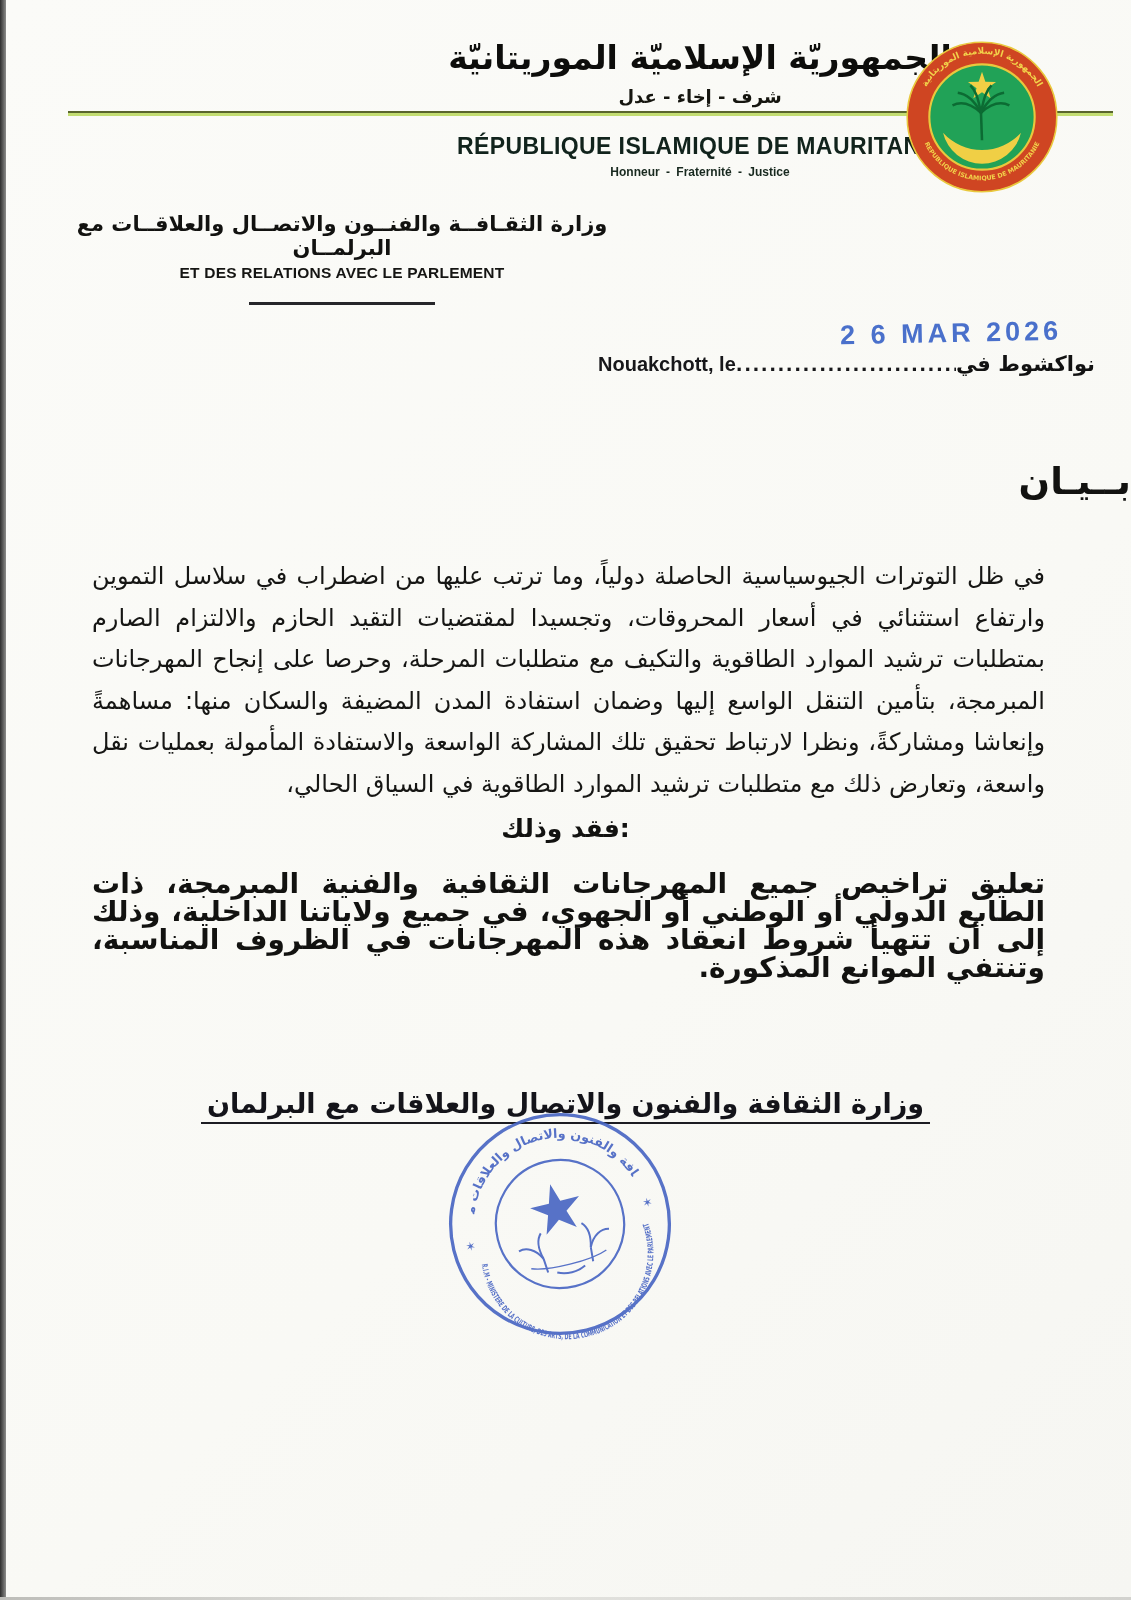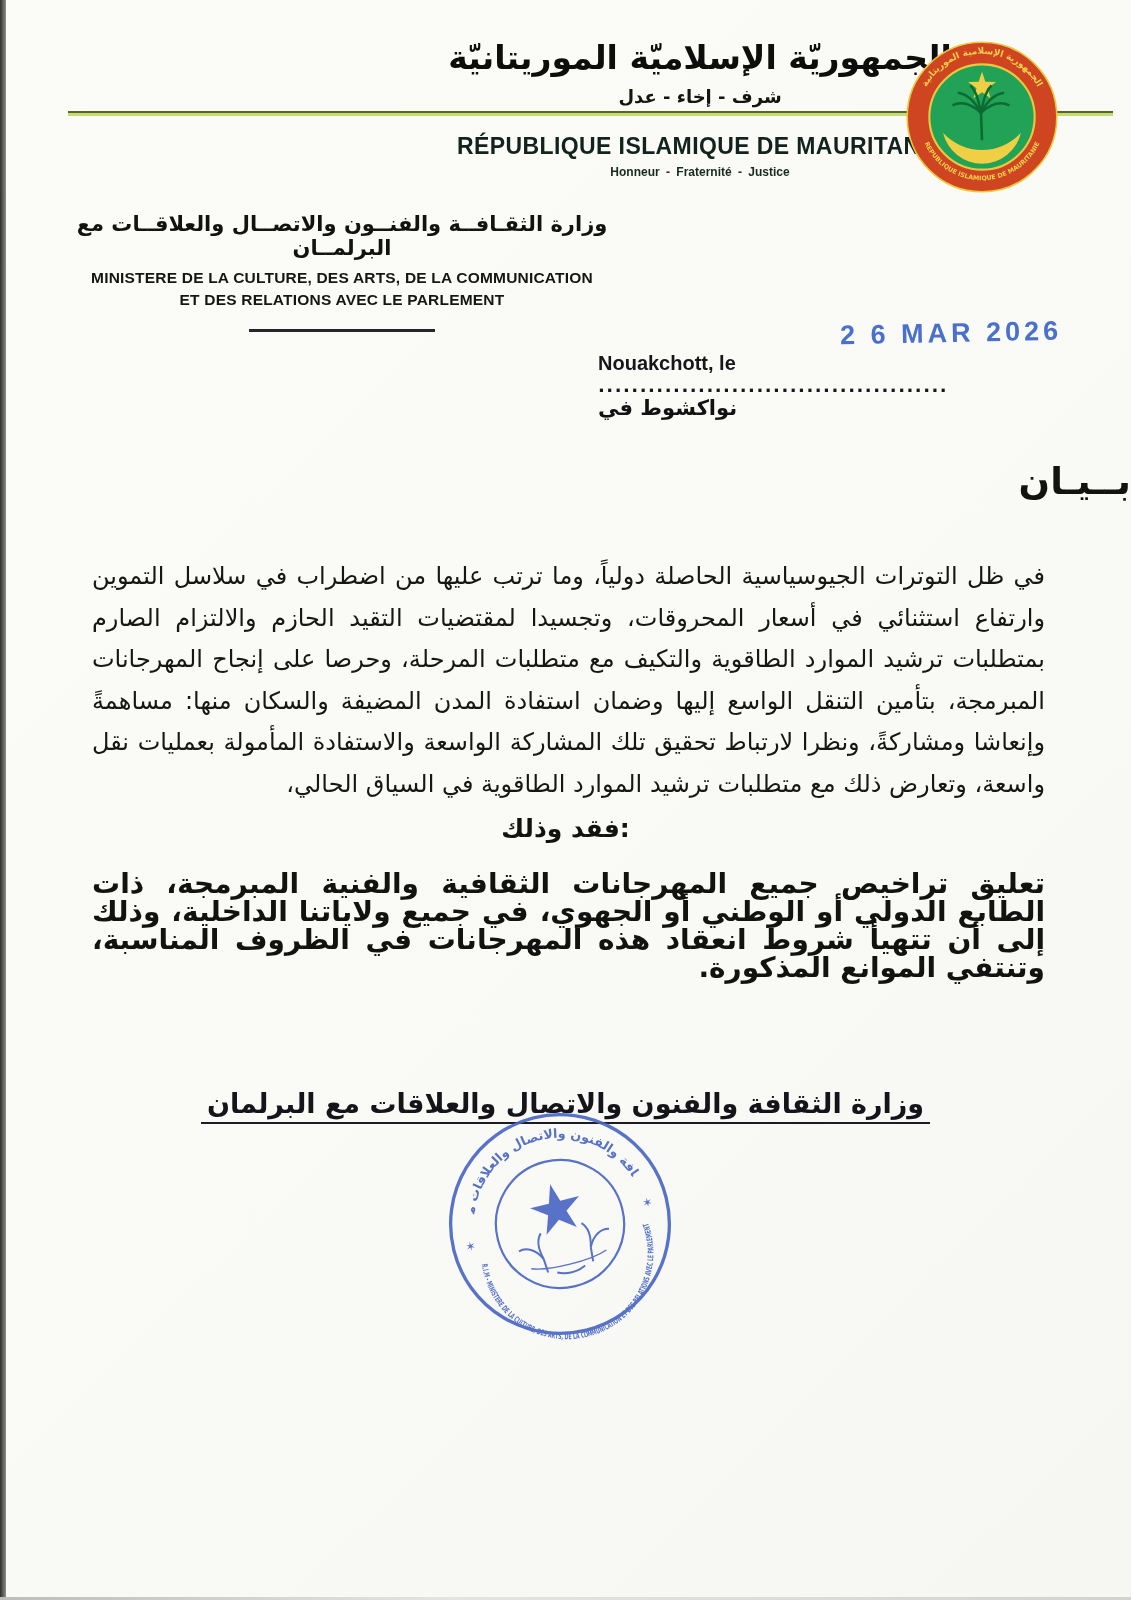--- a/index.html
+++ b/index.html
@@ -33,21 +33,21 @@
   .ministry-fr{font-size:15.5px;font-weight:bold;margin-top:9px;color:#151513;
     font-family:"Liberation Sans",sans-serif;letter-spacing:.2px;}
   .ministry-fr2{margin-top:4px;}
   .ministry-rule{width:186px;height:3px;background:#26262a;margin:20px auto 0 auto;}
 
   
   .dateline{position:absolute;top:330px;left:598px;right:36px;height:64px;}
   .date-stamp{position:absolute;left:242px;top:-12px;color:#4a70cb;
     font-family:"Liberation Sans",sans-serif;font-weight:bold;font-size:27px;
     letter-spacing:4px;transform:rotate(-1.2deg);white-space:nowrap;}
-  .date-row{position:absolute;left:0;right:0;top:22px;display:flex;align-items:baseline;flex-direction:column;}
+  .date-row{position:absolute;left:0;right:0;top:22px;display:flex;align-items:baseline;}
   .date-fr{font-size:20px;font-weight:bold;font-family:"Liberation Sans",sans-serif;
     white-space:nowrap;color:#17171a;}
   .date-dots{flex:1;overflow:hidden;white-space:nowrap;font-size:18px;font-weight:bold;
     letter-spacing:1.5px;color:#17171a;}
   .date-ar{font-size:21px;font-weight:bold;white-space:nowrap;color:#121212;}
 
   
   .doc-title{position:absolute;top:460px;left:0;right:0;text-align:right;
     font-size:37px;font-weight:bold;color:#121210;}
   .para{position:absolute;left:92px;right:86px;direction:rtl;text-align:justify;
@@ -99,21 +99,20 @@
       <path d="M74,71 C84,62 93,60 101,64"></path>
       <path d="M74,71 C67,58 60,53 52,52"></path>
       <path d="M74,71 C81,58 88,53 96,52"></path>
       <path d="M74,71 C71,56 69,50 64,45"></path>
       <path d="M74,71 C77,56 79,50 84,45"></path>
     </g>
   </svg>
 
   <div class="ministry">
     <div class="ministry-ar">وزارة الثقـافــة والفنــون والاتصــال والعلاقــات مع البرلمــان</div>
-    <div class="ministry-fr">MINISTERE DE LA CULTURE, DES ARTS, DE LA COMMUNICATION</div>
     <div class="ministry-fr ministry-fr2">ET DES RELATIONS AVEC LE PARLEMENT</div>
     <div class="ministry-rule"></div>
   </div>
 
   <div class="dateline">
     <div class="date-stamp">2 6 MAR 2026</div>
     <div class="date-row">
       <span class="date-fr">Nouakchott, le</span>
       <span class="date-dots">..........................................</span>
       <span class="date-ar">نواكشوط في</span>

